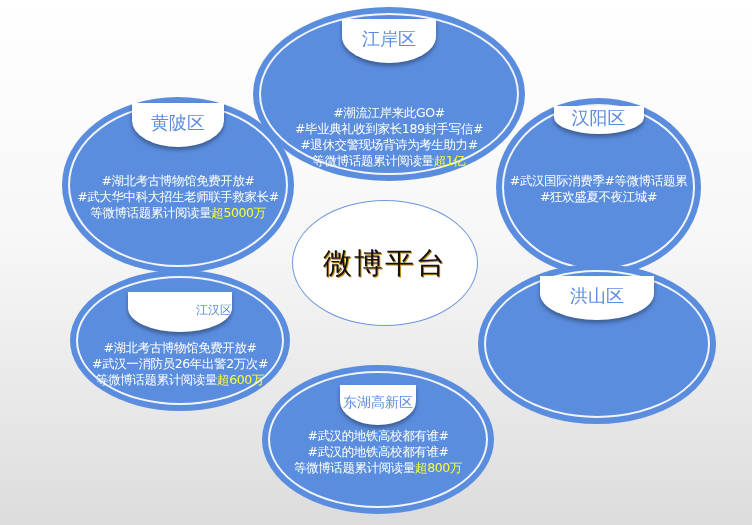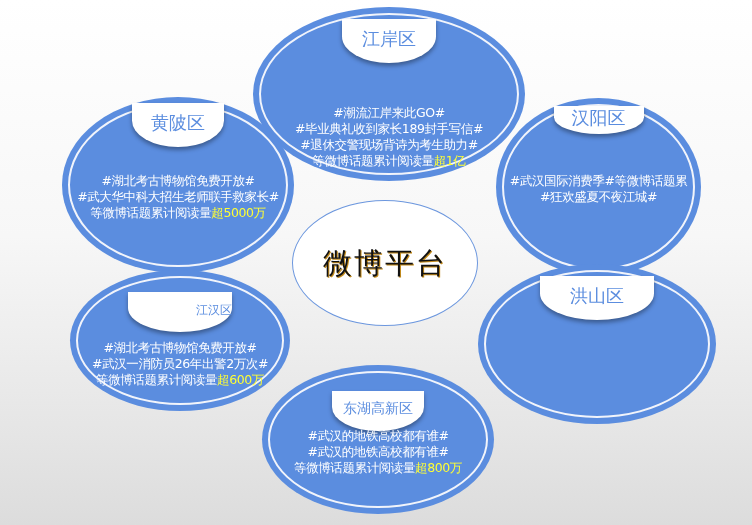--- a/index.html
+++ b/index.html
@@ -109,21 +109,21 @@
 
 <div class="bubble" style="left:478px; top:264px; width:238px; height:160px;">
   <div class="ring"></div>
   <div class="tab" style="top:12px; width:114px; height:44px; font-size:18px;">
     <span>洪山区</span>
   </div>
 </div>
 
 <div class="bubble" style="left:262px; top:365px; width:232px; height:149px;">
   <div class="ring"></div>
-  <div class="tab" style="top:26px; width:92px; height:40px; font-size:14px;">
+  <div class="tab" style="top:20px; width:76px; height:40px; font-size:14px;">
     <span>东湖高新区</span>
   </div>
   <div class="body-text" style="top:63px;">
     <span class="line">#武汉的地铁高校都有谁#</span>
     <span class="line">#武汉的地铁高校都有谁#</span>
     <span class="line"><span>等微博话题累计阅读量</span><span class="hl">超800万</span></span>
   </div>
 </div>
 
 <div class="center">

